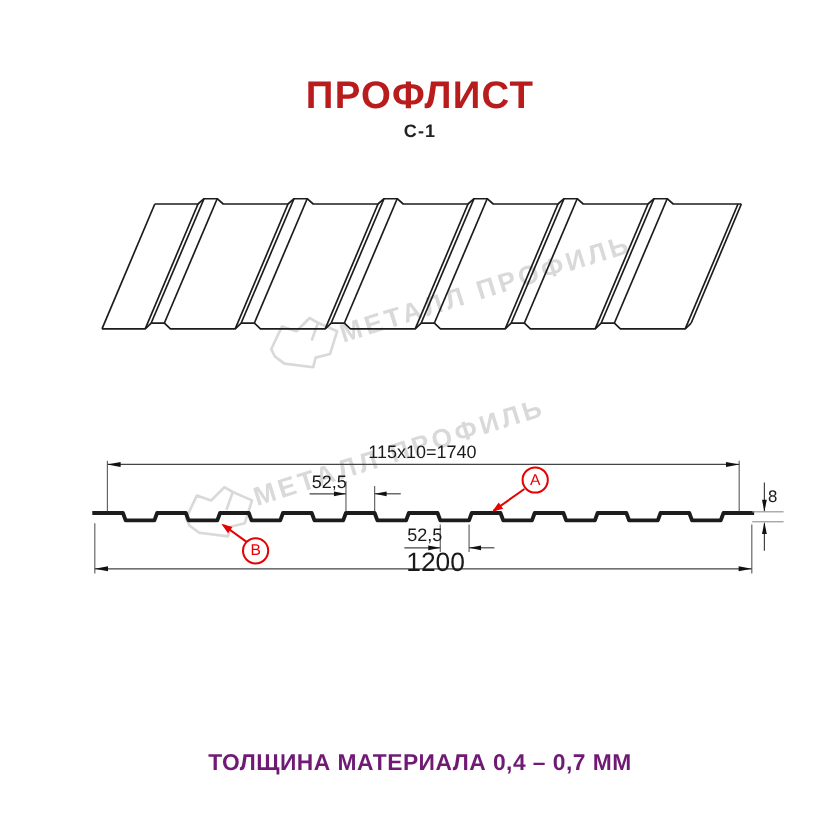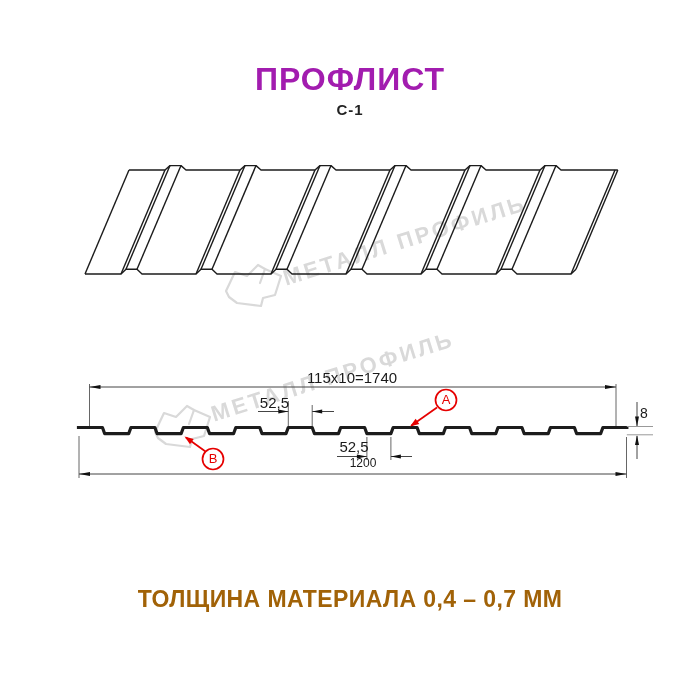--- a/index.html
+++ b/index.html
@@ -1,32 +1,32 @@
 <!DOCTYPE html>
 <html><head>
 <meta charset="utf-8">
 <style>
   html,body{margin:0;padding:0;background:#fff;}
   .canvas{position:relative;width:700px;height:700px;background:#ffffff;overflow:hidden;
           font-family:"Liberation Sans",sans-serif;}
   .abs{position:absolute;}
   .title{left:0;right:0;top:61px;text-align:center;font-size:32px;font-weight:700;
-         letter-spacing:1px;color:#a21caf;}
+         letter-spacing:1px;color:#b91c1c;}
   .subtitle{left:0;right:0;top:101px;text-align:center;font-size:15px;font-weight:600;
             letter-spacing:1px;color:#222;}
-  .footer{left:0;right:0;top:586px;text-align:center;font-size:23px;font-weight:600;
-          letter-spacing:.4px;color:#a16207;}
+  .footer{left:0;right:0;top:626px;text-align:center;font-size:19px;font-weight:600;
+          letter-spacing:.4px;color:#701a75;}
   .wmtext{white-space:nowrap;font-weight:700;font-size:22px;letter-spacing:3px;
           color:#d9d9d9;transform-origin:0 50%;transform:rotate(-17.5deg);z-index:1;}
   #art{position:absolute;left:0;top:0;z-index:2;}
   .dimlabel{color:#1a1a1a;font-size:15px;z-index:3;white-space:nowrap;}
   .lab-1150{left:352px;top:369px;transform:translateX(-50%);}
   .lab-525t{left:240px;top:394px;width:49px;text-align:right;}
   .lab-525b{left:354px;top:438px;transform:translateX(-50%);}
-  .lab-1200{left:363px;top:456px;transform:translateX(-50%);font-size:12px;}
+  .lab-1200{left:363px;top:456px;transform:translateX(-50%);font-size:22px;}
   .lab-8{left:640px;top:405px;font-size:14px;}
   .mark{z-index:3;font-size:13px;font-weight:500;transform:translate(-50%,-54%);}
 </style>
 </head>
 <body>
 
 <div class="canvas">
 
   <div class="abs wmtext" style="left:284px;top:266px;">МЕТАЛЛ ПРОФИЛЬ</div>
   <div class="abs wmtext" style="left:212px;top:402px;">МЕТАЛЛ ПРОФИЛЬ</div>

